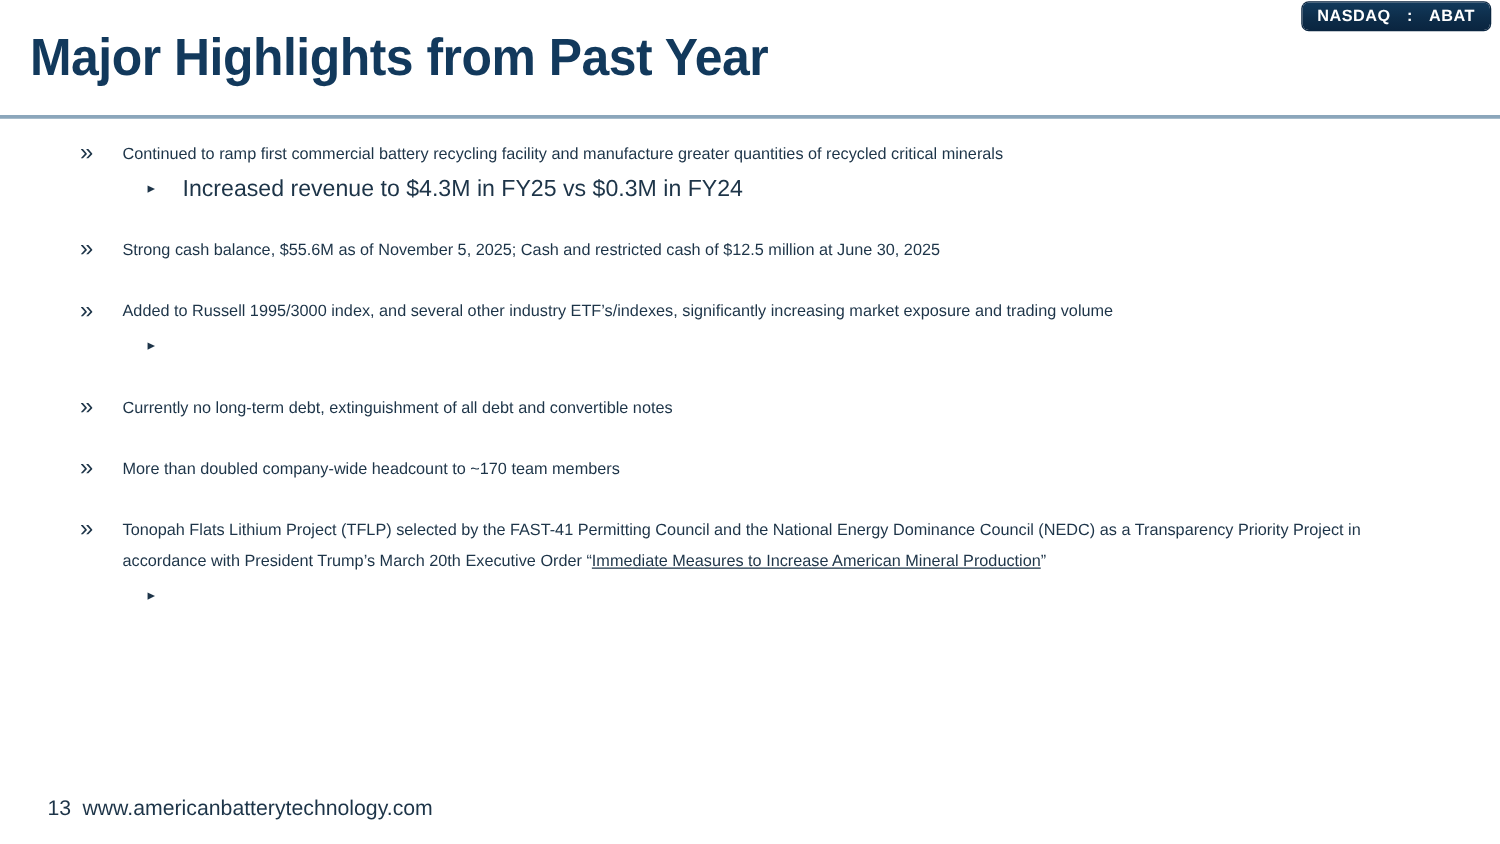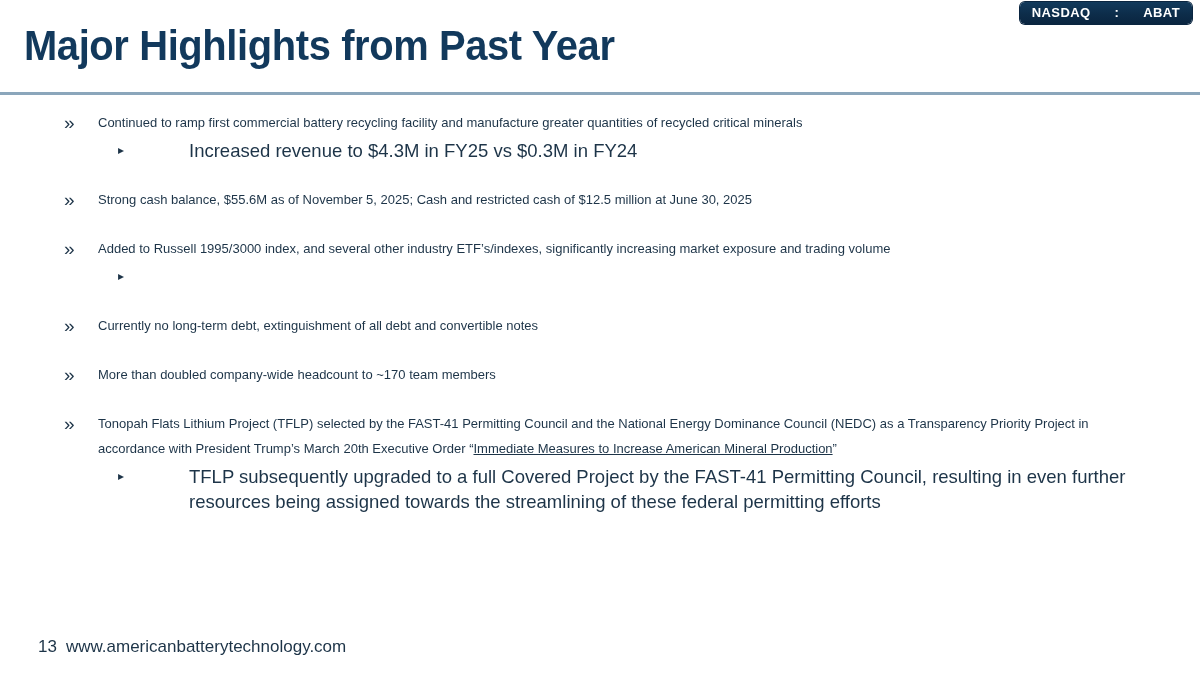--- a/index.html
+++ b/index.html
@@ -19,21 +19,21 @@
   
   .ticker-badge {
     position: absolute;
     top: 2px;
     right: 8px;
     background: linear-gradient(180deg, #123a5c 0%, #0d2d4a 55%, #0a2540 100%);
     border-radius: 5px;
     padding: 4px 12px 5px 12px;
     display: flex;
     align-items: center;
-    gap: 23px;
+    gap: 12px;
     box-shadow: 0 0 0 1px #0a2540;
   }
   .ticker-badge span {
     color: #ffffff;
     font-weight: bold;
     font-size: 13px;
     letter-spacing: 0.4px;
     line-height: 1;
   }
   .ticker-sep {
@@ -107,21 +107,20 @@
   .l2 .marker {
     flex: 0 0 28px;
     font-size: 12px;
     line-height: 25px;
     color: #1d3448;
   }
   .l2 .text {
     font-size: 18.5px;
     line-height: 25px;
     color: #1d3448;
-    margin-left: 43px;
   }
   .gap-md { height: 24px; }
 
   .u { text-decoration: underline; }
 
   
   .footer {
     position: absolute;
     left: 38px;
     bottom: 18px;
@@ -198,21 +197,20 @@
 
   <div class="gap-md"></div>
 
   <div class="bullet-block">
     <div class="l1">
       <div class="marker">»</div>
       <div class="text"><span>Tonopah Flats Lithium Project (TFLP) selected by the FAST-41 Permitting Council and the National Energy Dominance Council (NEDC) as a Transparency Priority Project in accordance with President Trump’s March 20th Executive Order “</span><span class="u">Immediate Measures to Increase American Mineral Production</span><span>”</span></div>
     </div>
     <div class="l2">
       <div class="marker">▸</div>
-      <div class="text">TFLP subsequently upgraded to a full Covered Project by the FAST-41 Permitting Council, resulting in even further resources being assigned towards the streamlining of these federal permitting efforts</div>
     </div>
   </div>
 
 </div>
 
 <div class="footer">
   <span>13</span>
   <span>www.americanbatterytechnology.com</span>
 </div>
 

